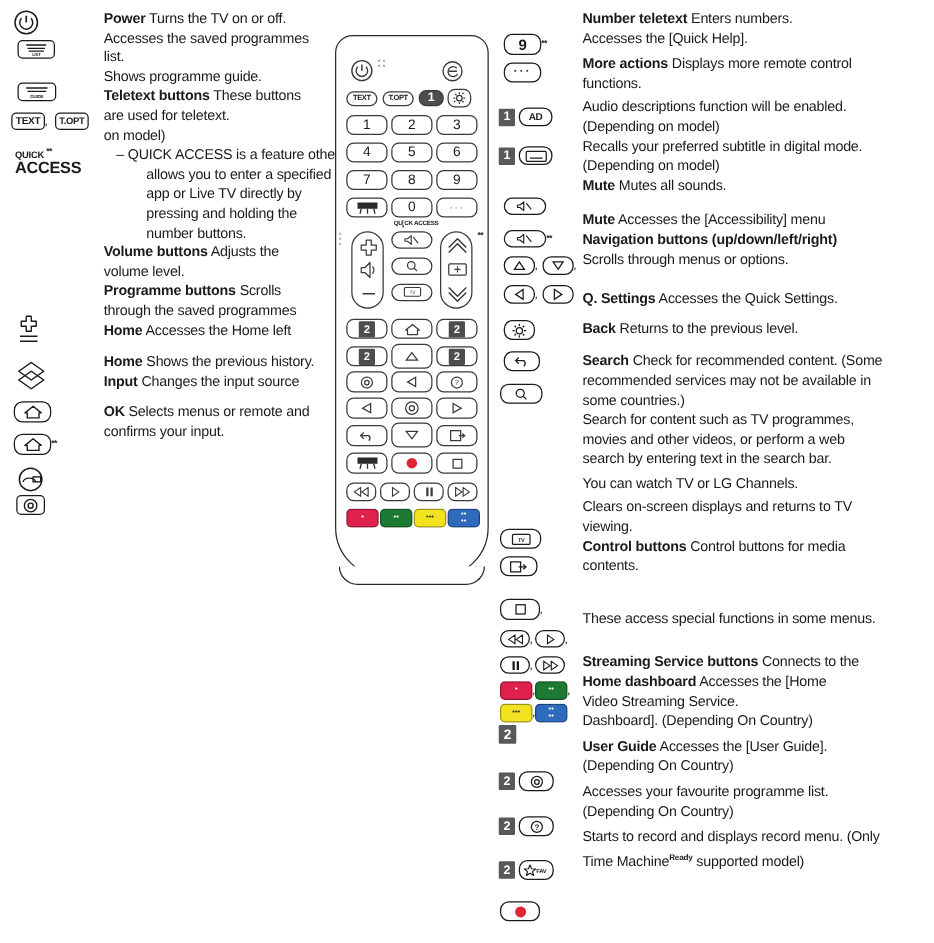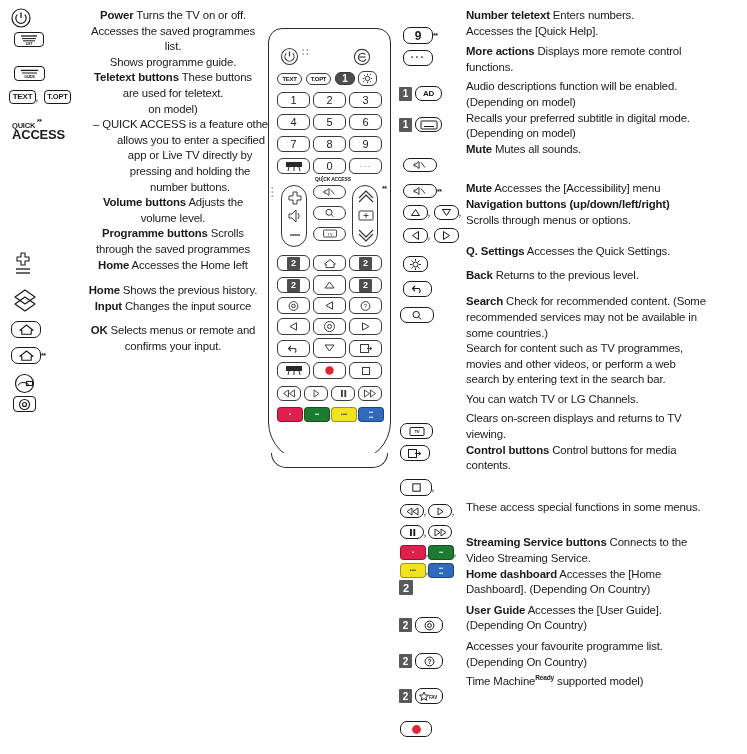--- a/index.html
+++ b/index.html
@@ -168,21 +168,21 @@
     <div class="iconcell" style="left:13px;top:396px;">
       <span class="chip sq" style="width:23px;height:16px;">
         <svg width="13" height="13" viewBox="0 0 13 13">
             <circle cx="6.5" cy="6.5" r="5" fill="none" stroke="#1a1a1a" stroke-width="1.1"></circle>
             <circle cx="6.5" cy="6.5" r="2" fill="none" stroke="#1a1a1a" stroke-width="1.1"></circle>
           </svg>
       </span>
     </div>
   </div>
 
-  <div class="txtcol" style="left:83px;top:8px;width:180px;text-align:center;">
+  <div class="txtcol" style="left:83px;top:8px;width:180px;">
     <div class="line"><b>Power</b><span> Turns the TV on or off.</span></div>
     <div class="line"><span>Accesses the saved programmes</span></div>
     <div class="line"><span>list.</span></div>
     <div class="line"><span>Shows programme guide.</span></div>
     <div class="line"><b>Teletext buttons</b><span> These buttons</span></div>
     <div class="line"><span>are used for teletext.</span></div>
     <div class="line"><span>on model)</span></div>
     <div class="line" style="padding-left:24px;text-indent:-14px;"><span>–  QUICK ACCESS is a feature other</span></div>
     <div class="line" style="padding-left:34px;"><span>allows you to enter a specified</span></div>
     <div class="line" style="padding-left:34px;"><span>app or Live TV directly by</span></div>
@@ -667,41 +667,42 @@
   <div class="txtcol" style="left:466px;top:8px;width:275px;">
     <div class="line"><b>Number teletext</b><span>  Enters numbers.</span></div>
     <div class="line"><span>Accesses the [Quick Help].</span></div>
     <div class="line" style="margin-top:5px;"><b>More actions</b><span>  Displays more remote control</span></div>
     <div class="line"><span>functions.</span></div>
     <div class="line" style="margin-top:4px;"><span>Audio descriptions function will be enabled.</span></div>
     <div class="line"><span>(Depending on model)</span></div>
     <div class="line"><span>Recalls your preferred subtitle in digital mode.</span></div>
     <div class="line"><span>(Depending on model)</span></div>
     <div class="line"><b>Mute</b><span>  Mutes all sounds.</span></div>
-    <div class="line" style="margin-top:24px;"><b>Mute</b><span>  Accesses the [Accessibility] menu</span></div>
+    <div class="line" style="margin-top:12px;"><b>Mute</b><span>  Accesses the [Accessibility] menu</span></div>
     <div class="line"><b>Navigation buttons (up/down/left/right)</b></div>
     <div class="line"><span>Scrolls through menus or options.</span></div>
     <div class="line" style="margin-top:16px;"><b>Q. Settings</b><span>  Accesses the Quick Settings.</span></div>
     <div class="line" style="margin-top:8px;"><b>Back</b><span>  Returns to the previous level.</span></div>
     <div class="line" style="margin-top:11px;"><b>Search</b><span>  Check for recommended content. (Some</span></div>
     <div class="line"><span>recommended services may not be available in</span></div>
     <div class="line"><span>some countries.)</span></div>
     <div class="line"><span> Search for content such as TV programmes,</span></div>
     <div class="line"><span>movies and other videos, or perform a web</span></div>
     <div class="line"><span>search by entering text in the search bar.</span></div>
     <div class="line" style="margin-top:4px;"><span>You can watch TV or LG Channels.</span></div>
     <div class="line" style="margin-top:4px;"><span>Clears on-screen displays and returns to TV</span></div>
     <div class="line"><span>viewing.</span></div>
     <div class="line"><b>Control buttons</b><span>  Control buttons for media</span></div>
     <div class="line"><span>contents.</span></div>
     <div class="line" style="margin-top:26px;"><span>These access special functions in some menus.</span></div>
     <div class="line" style="margin-top:20px;"><b>Streaming Service buttons</b><span>  Connects to the</span></div>
+    <div class="line"><b>Home dashboard</b><span>  Accesses the [Home</span></div>
     <div class="line"><span>Video Streaming Service.</span></div>
-    <div class="line"><b>Home dashboard</b><span>  Accesses the [Home</span></div>
     <div class="line"><span>Dashboard]. (Depending On Country)</span></div>
     <div class="line" style="margin-top:5px;"><b>User Guide</b><span> Accesses the [User Guide].</span></div>
     <div class="line"><span>(Depending On Country)</span></div>
     <div class="line" style="margin-top:5px;"><span>Accesses your favourite programme list.</span></div>
     <div class="line"><span>(Depending On Country)</span></div>
+    <div class="line" style="margin-top:5px;"><span>Starts to record and displays record menu. (Only</span></div>
     <div class="line"><span>Time Machine</span><sup style="font-size:6.5px;font-weight:bold;">Ready</sup><span> supported model)</span></div>
   </div>
 
 </div>
 
 </body></html>

